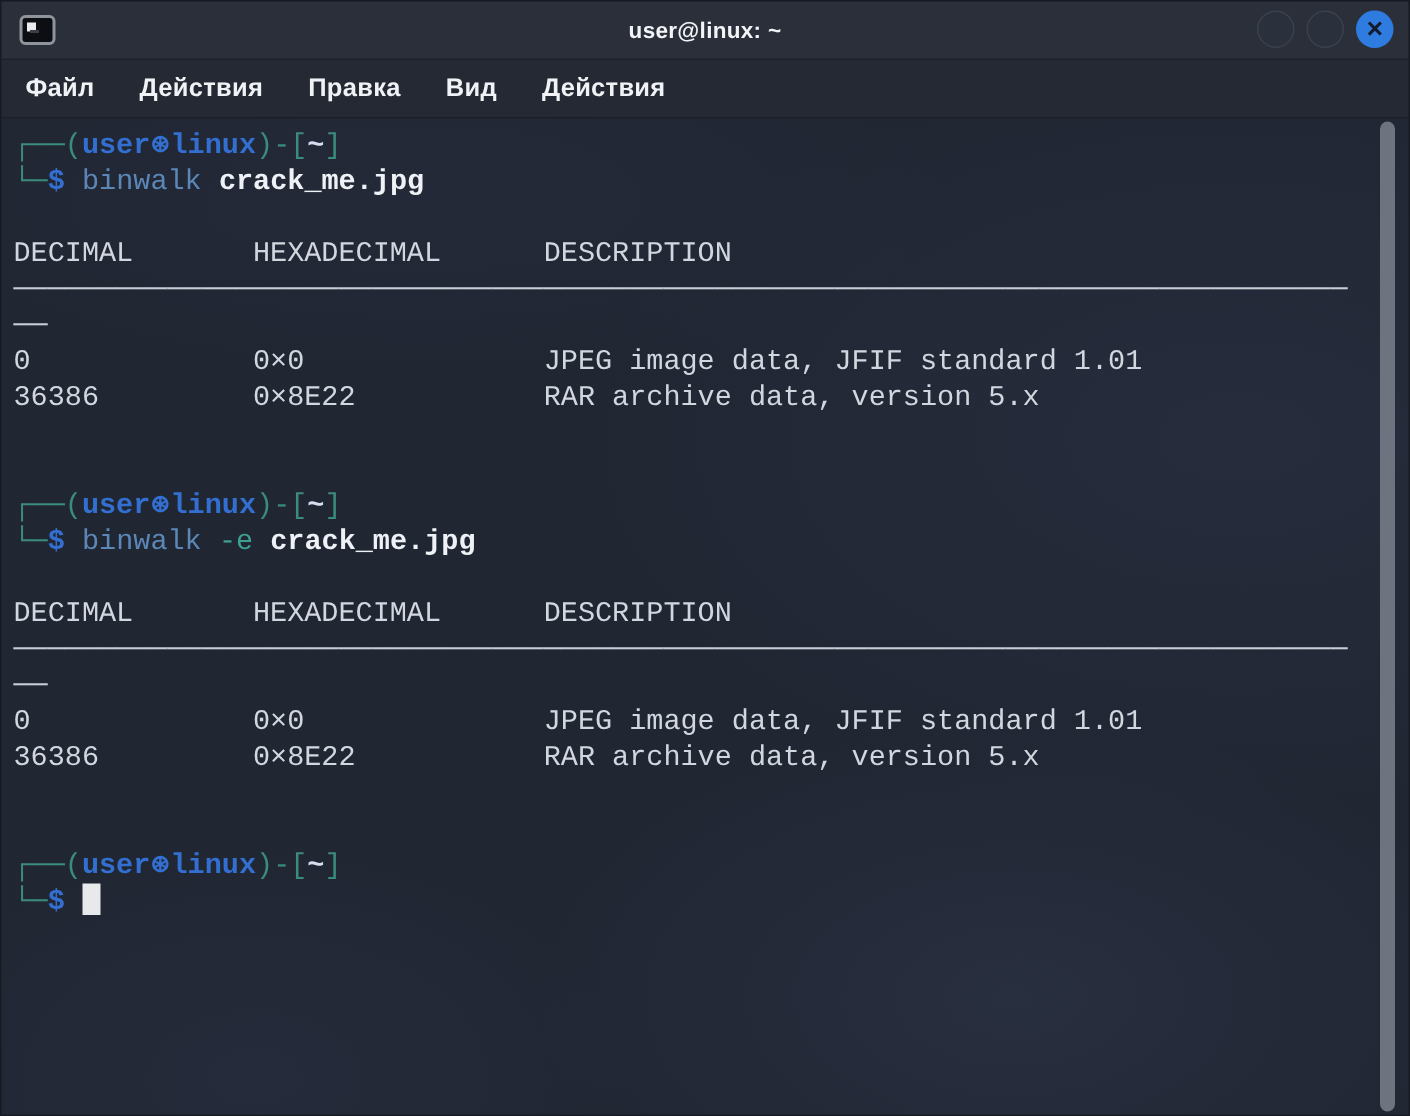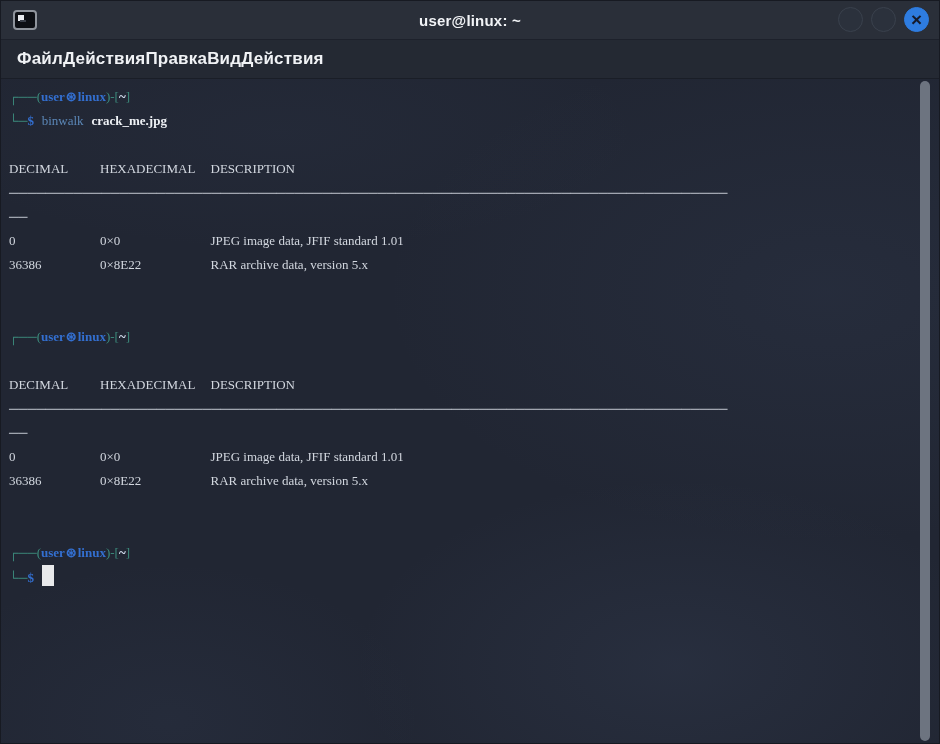--- a/index.html
+++ b/index.html
@@ -38,37 +38,37 @@
     border:1px solid #3a414d;box-sizing:border-box;cursor:pointer;
   }
   .ctrl.close{
     background:#2e7ce0;border-color:#2e7ce0;color:#161b2b;
     display:flex;align-items:center;justify-content:center;
     font-size:19px;font-weight:700;line-height:1;
   }
   
   .menubar{
     height:38px;background:#242933;border-bottom:1px solid #1a1e27;
-    display:flex;align-items:center;padding-left:16px;
+    display:flex;align-items:center;padding-left:16px;gap:30px;
   }
   .menu-item{
     color:#f0f2f5;font-size:17px;font-weight:600;cursor:pointer;
     letter-spacing:.2px;
   }
   
   .terminal{
     position:relative;height:666px;
     background:
       radial-gradient(ellipse 520px 300px at 72% 88%, rgba(96,116,156,.11), transparent 62%),
       radial-gradient(ellipse 740px 420px at 88% 32%, rgba(88,108,148,.09), transparent 60%),
       radial-gradient(ellipse 420px 260px at 18% 96%, rgba(86,106,146,.08), transparent 60%),
       radial-gradient(ellipse 600px 200px at 30% 8%, rgba(86,106,146,.05), transparent 60%),
       #212633;
-    font-family:Liberation Serif, serif;
-    font-size:13px;color:#d2d7df;
+    font-family:Liberation Mono, monospace;
+    font-size:19px;color:#d2d7df;
   }
   .term-body{padding:6px 34px 0 8px;cursor:text;}
   .line{height:24px;line-height:24px;white-space:pre;}
   .b{font-weight:700;}
   .c-teal{color:#3c8c7d;}
   .c-blue{color:#336fd0;}
   .c-cmd{color:#5b87b7;}
   .c-flag{color:#3da092;}
   .c-white{color:#eef1f5;}
   .c-path{color:#d4def0;}
@@ -124,20 +124,21 @@
 
       <div class="line"><span class="cell-dec">DECIMAL</span><span class="cell-hex">HEXADECIMAL</span><span>DESCRIPTION</span></div>
       <div class="line sep-line">──────────────────────────────────────────────────────────────────────────────</div>
       <div class="line sep-line">──</div>
       <div class="line"><span class="cell-dec">0</span><span class="cell-hex">0×0</span><span>JPEG image data, JFIF standard 1.01</span></div>
       <div class="line"><span class="cell-dec">36386</span><span class="cell-hex">0×8E22</span><span>RAR archive data, version 5.x</span></div>
       <div class="line"></div>
       <div class="line"></div>
 
       <div class="line"><span class="c-teal">┌──(</span><span class="c-blue b">user</span><span class="c-blue b at">⊛</span><span class="c-blue b">linux</span><span class="c-teal">)-[</span><span class="c-path b">~</span><span class="c-teal">]</span></div>
+      <div class="line"><span class="c-teal">└─</span><span class="c-blue b">$</span><span class="c-cmd g1">binwalk</span><span class="c-flag g1">-e</span><span class="c-white b g1">crack_me.jpg</span></div>
       <div class="line"></div>
 
       <div class="line"><span class="cell-dec">DECIMAL</span><span class="cell-hex">HEXADECIMAL</span><span>DESCRIPTION</span></div>
       <div class="line sep-line">──────────────────────────────────────────────────────────────────────────────</div>
       <div class="line sep-line">──</div>
       <div class="line"><span class="cell-dec">0</span><span class="cell-hex">0×0</span><span>JPEG image data, JFIF standard 1.01</span></div>
       <div class="line"><span class="cell-dec">36386</span><span class="cell-hex">0×8E22</span><span>RAR archive data, version 5.x</span></div>
       <div class="line"></div>
       <div class="line"></div>
 

